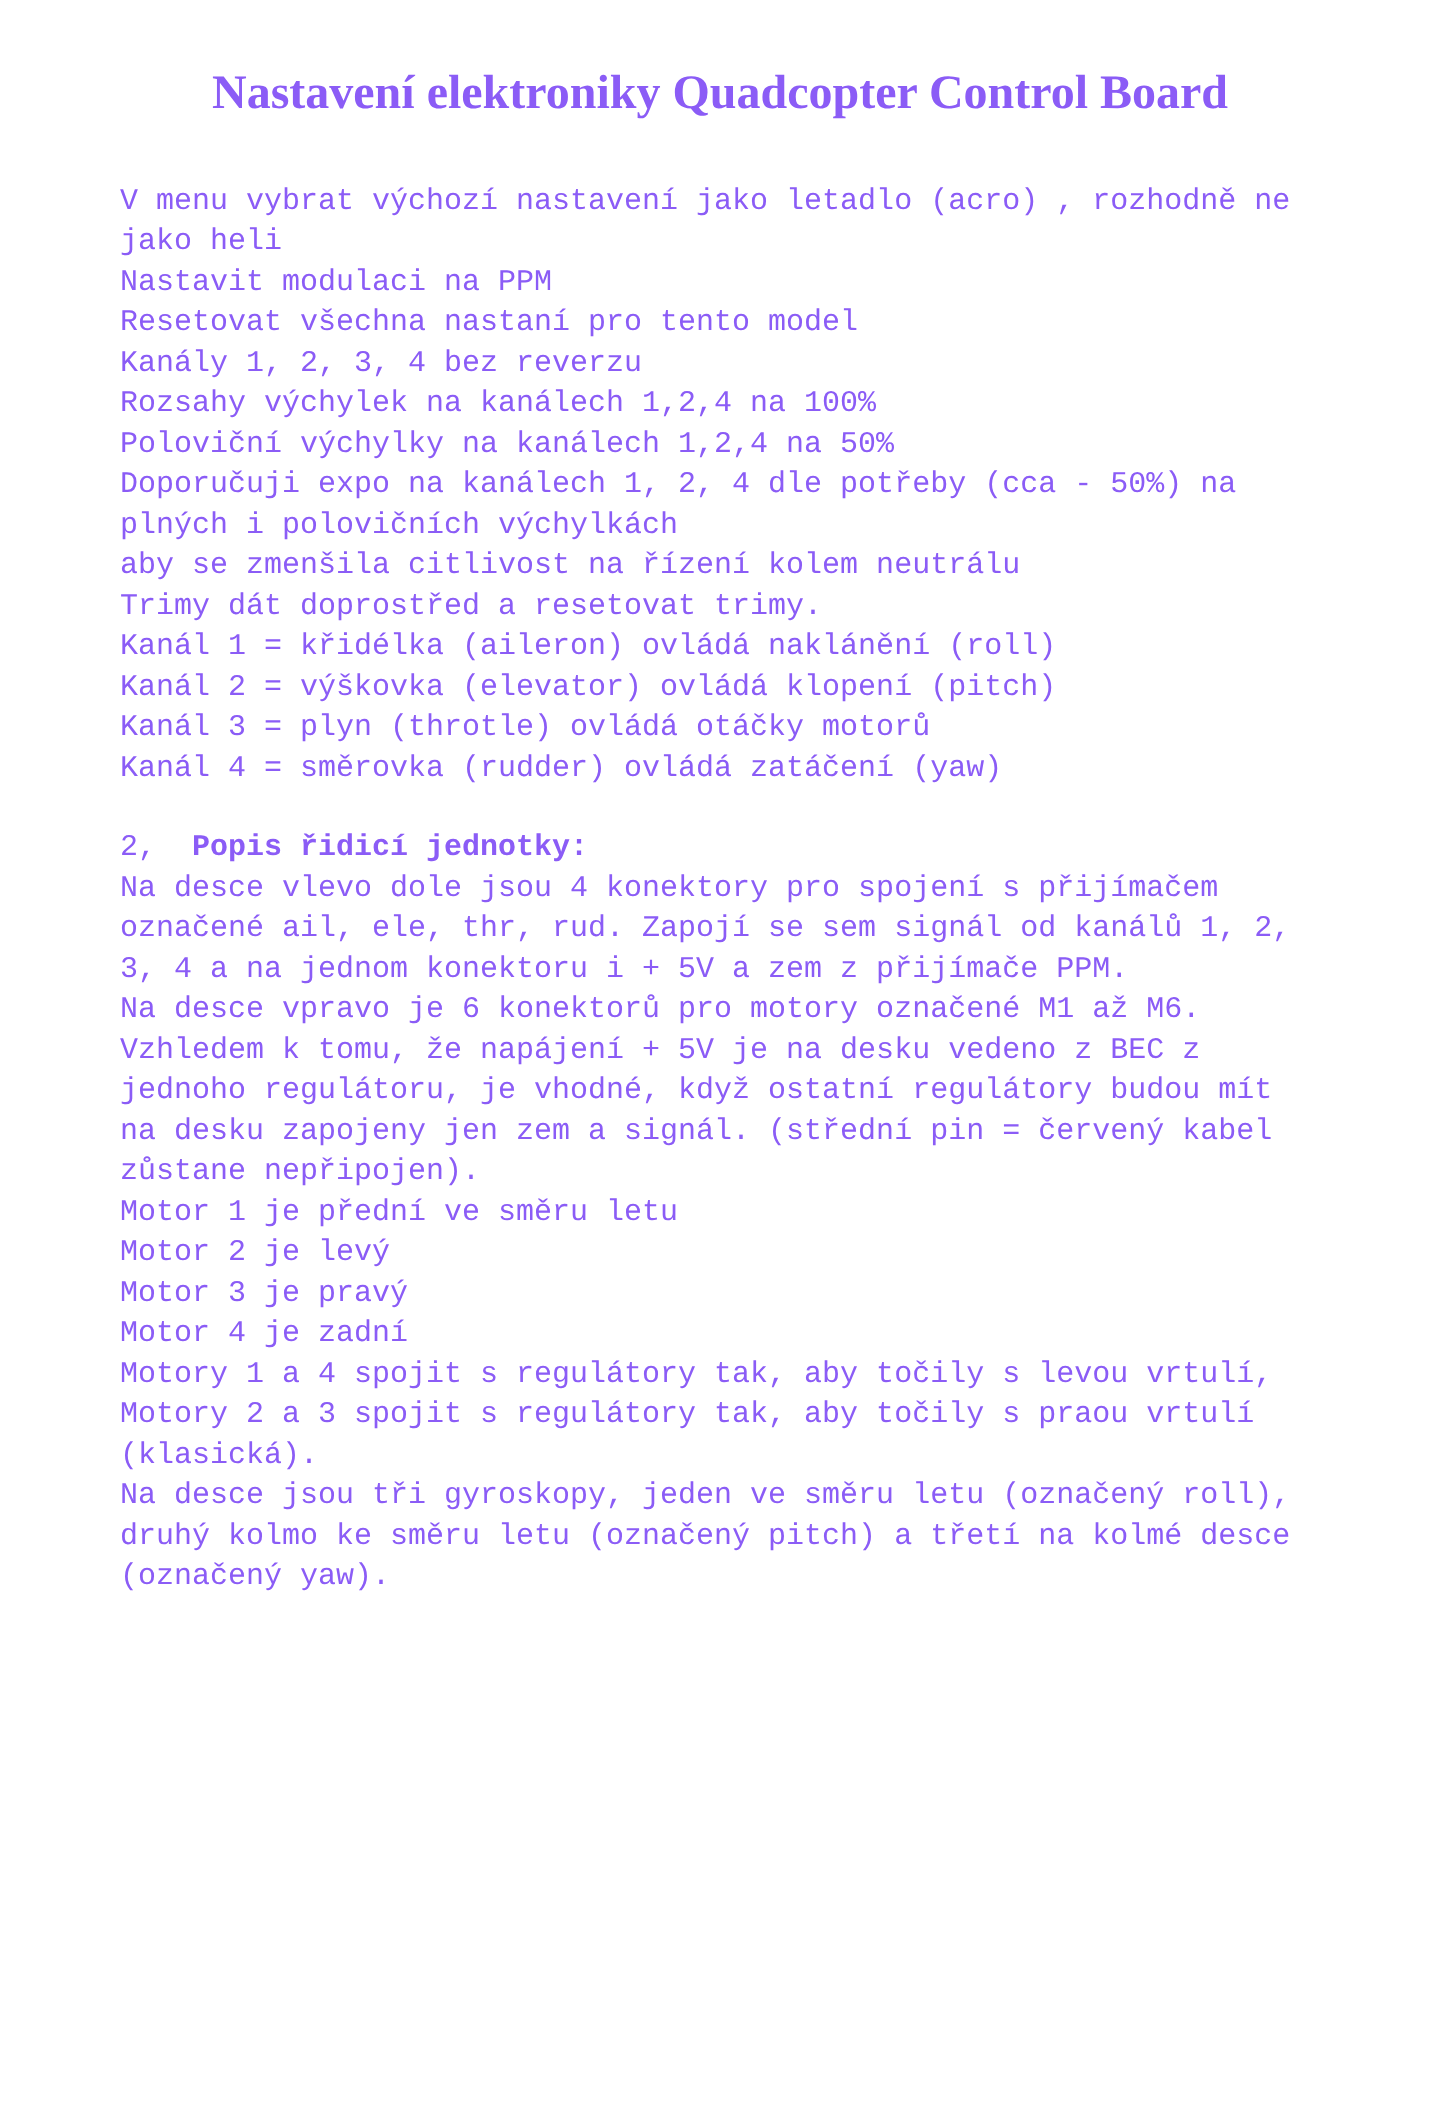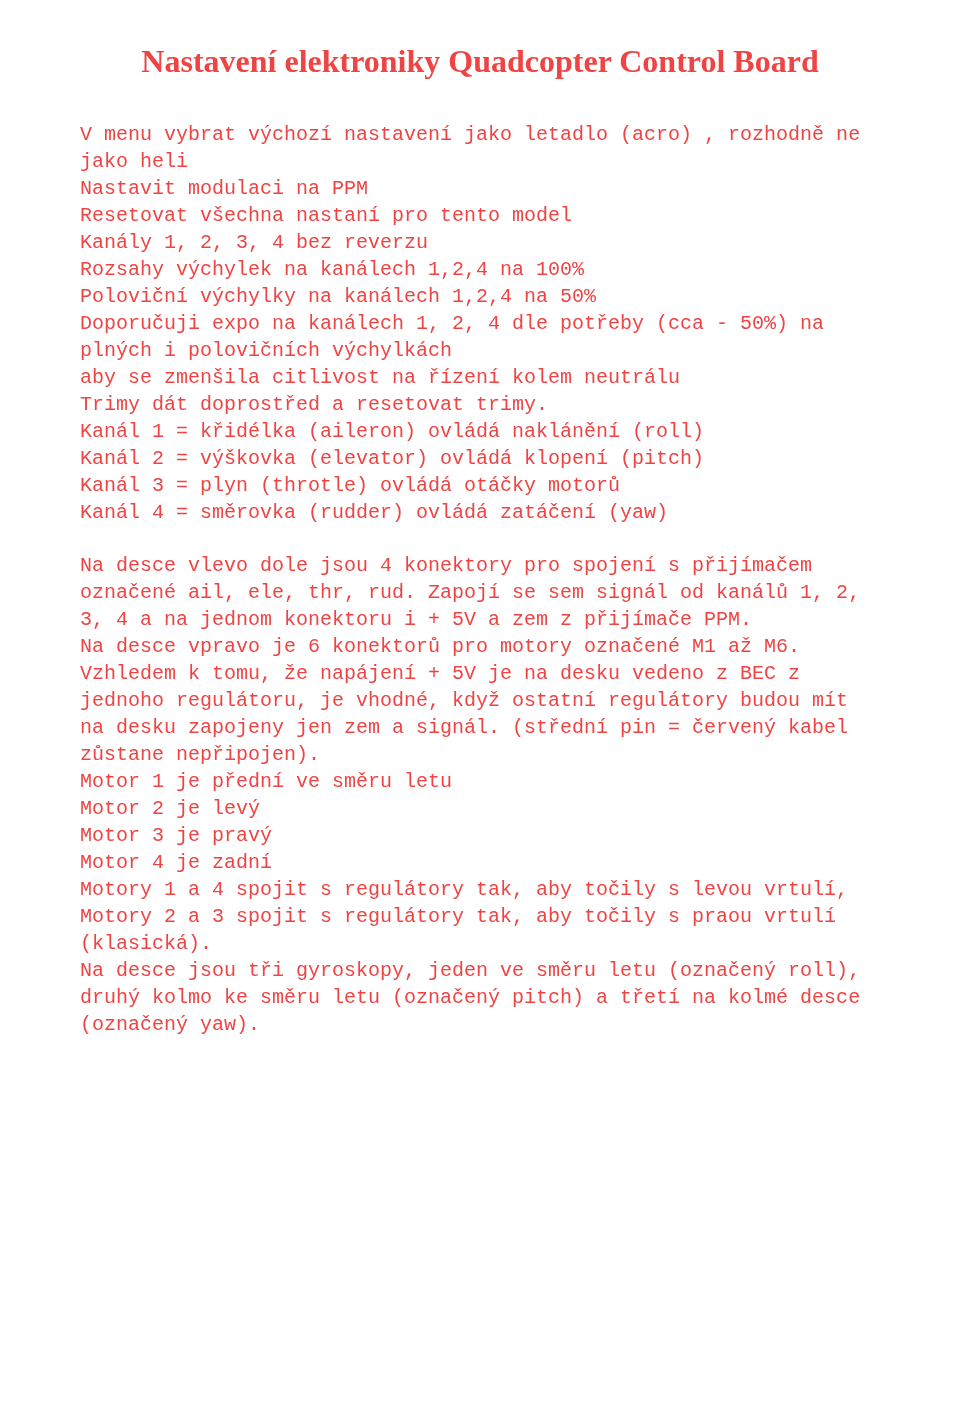--- a/index.html
+++ b/index.html
@@ -8,21 +8,21 @@
     background: #ffffff;
   }
   .page {
     width: 960px;
     min-height: 1404px;
     padding: 40px 80px 60px 80px;
     box-sizing: border-box;
     font-family: "Courier New", Courier, monospace;
     font-size: 20px;
     line-height: 1.35;
-    color: #ef4444;
+    color: #8b5cf6;
   }
   .title {
     font-family: "Times New Roman", Times, serif;
     font-size: 32px;
     font-weight: bold;
     text-align: center;
     margin: 0 0 38px 0;
   }
   .section-heading {
     font-weight: bold;
@@ -55,20 +55,21 @@
 Doporučuji expo na kanálech 1, 2, 4 dle potřeby (cca - 50%) na plných i polovičních výchylkách
 aby se zmenšila citlivost na řízení kolem neutrálu
 Trimy dát doprostřed a resetovat trimy.
 Kanál 1 = křidélka (aileron) ovládá naklánění (roll)
 Kanál 2 = výškovka (elevator) ovládá klopení (pitch)
 Kanál 3 = plyn (throtle) ovládá otáčky motorů
 Kanál 4 = směrovka (rudder) ovládá zatáčení (yaw)</p>
 
   <div class="spacer"></div>
 
+  <p class="section-intro"><span>2,  </span><span class="section-heading">Popis řidicí jednotky:</span></p>
   <p class="body-text">Na desce vlevo dole jsou 4 konektory pro spojení s přijímačem označené ail, ele, thr, rud. Zapojí se sem signál od kanálů 1, 2, 3, 4 a na jednom konektoru i + 5V a zem z přijímače PPM.
 Na desce vpravo je 6 konektorů pro motory označené M1 až M6. Vzhledem k tomu, že napájení + 5V je na desku vedeno z BEC z jednoho regulátoru, je vhodné, když ostatní regulátory budou mít na desku zapojeny jen zem a signál. (střední pin = červený kabel zůstane nepřipojen).
 Motor 1 je přední ve směru letu
 Motor 2 je levý
 Motor 3 je pravý
 Motor 4 je zadní
 Motory 1 a 4 spojit s regulátory tak, aby točily s levou vrtulí,
 Motory 2 a 3 spojit s regulátory tak, aby točily s praou vrtulí (klasická).
 Na desce jsou tři gyroskopy, jeden ve směru letu (označený roll), druhý kolmo ke směru letu (označený pitch) a třetí na kolmé desce (označený yaw).</p>
 

